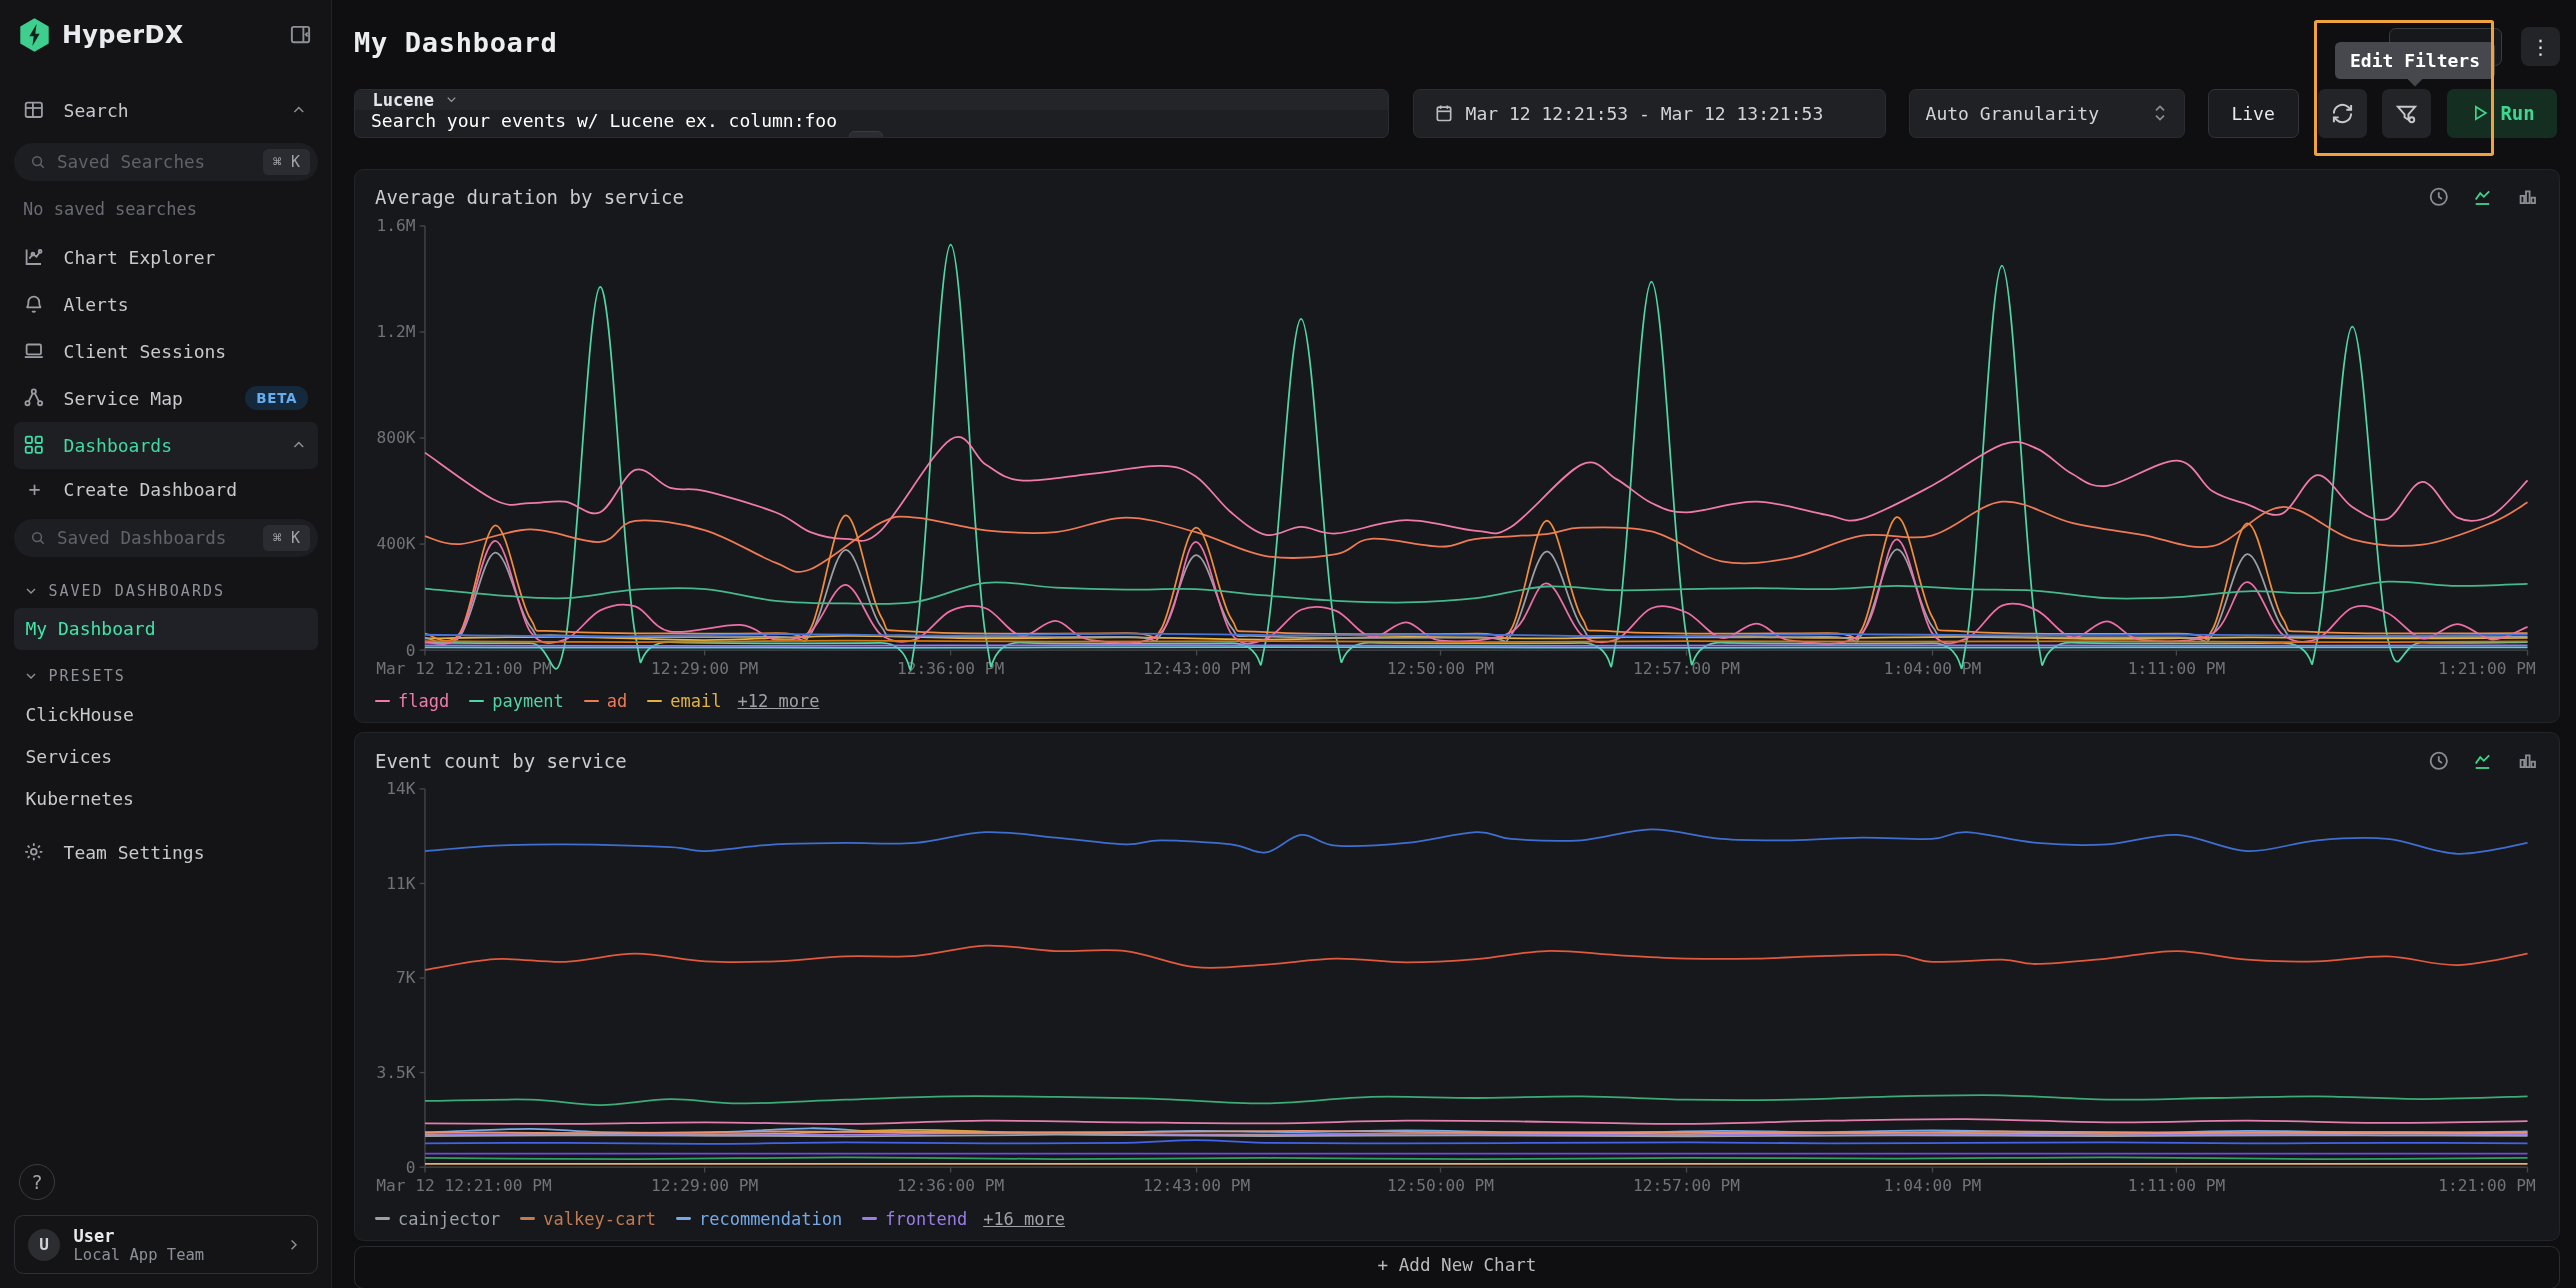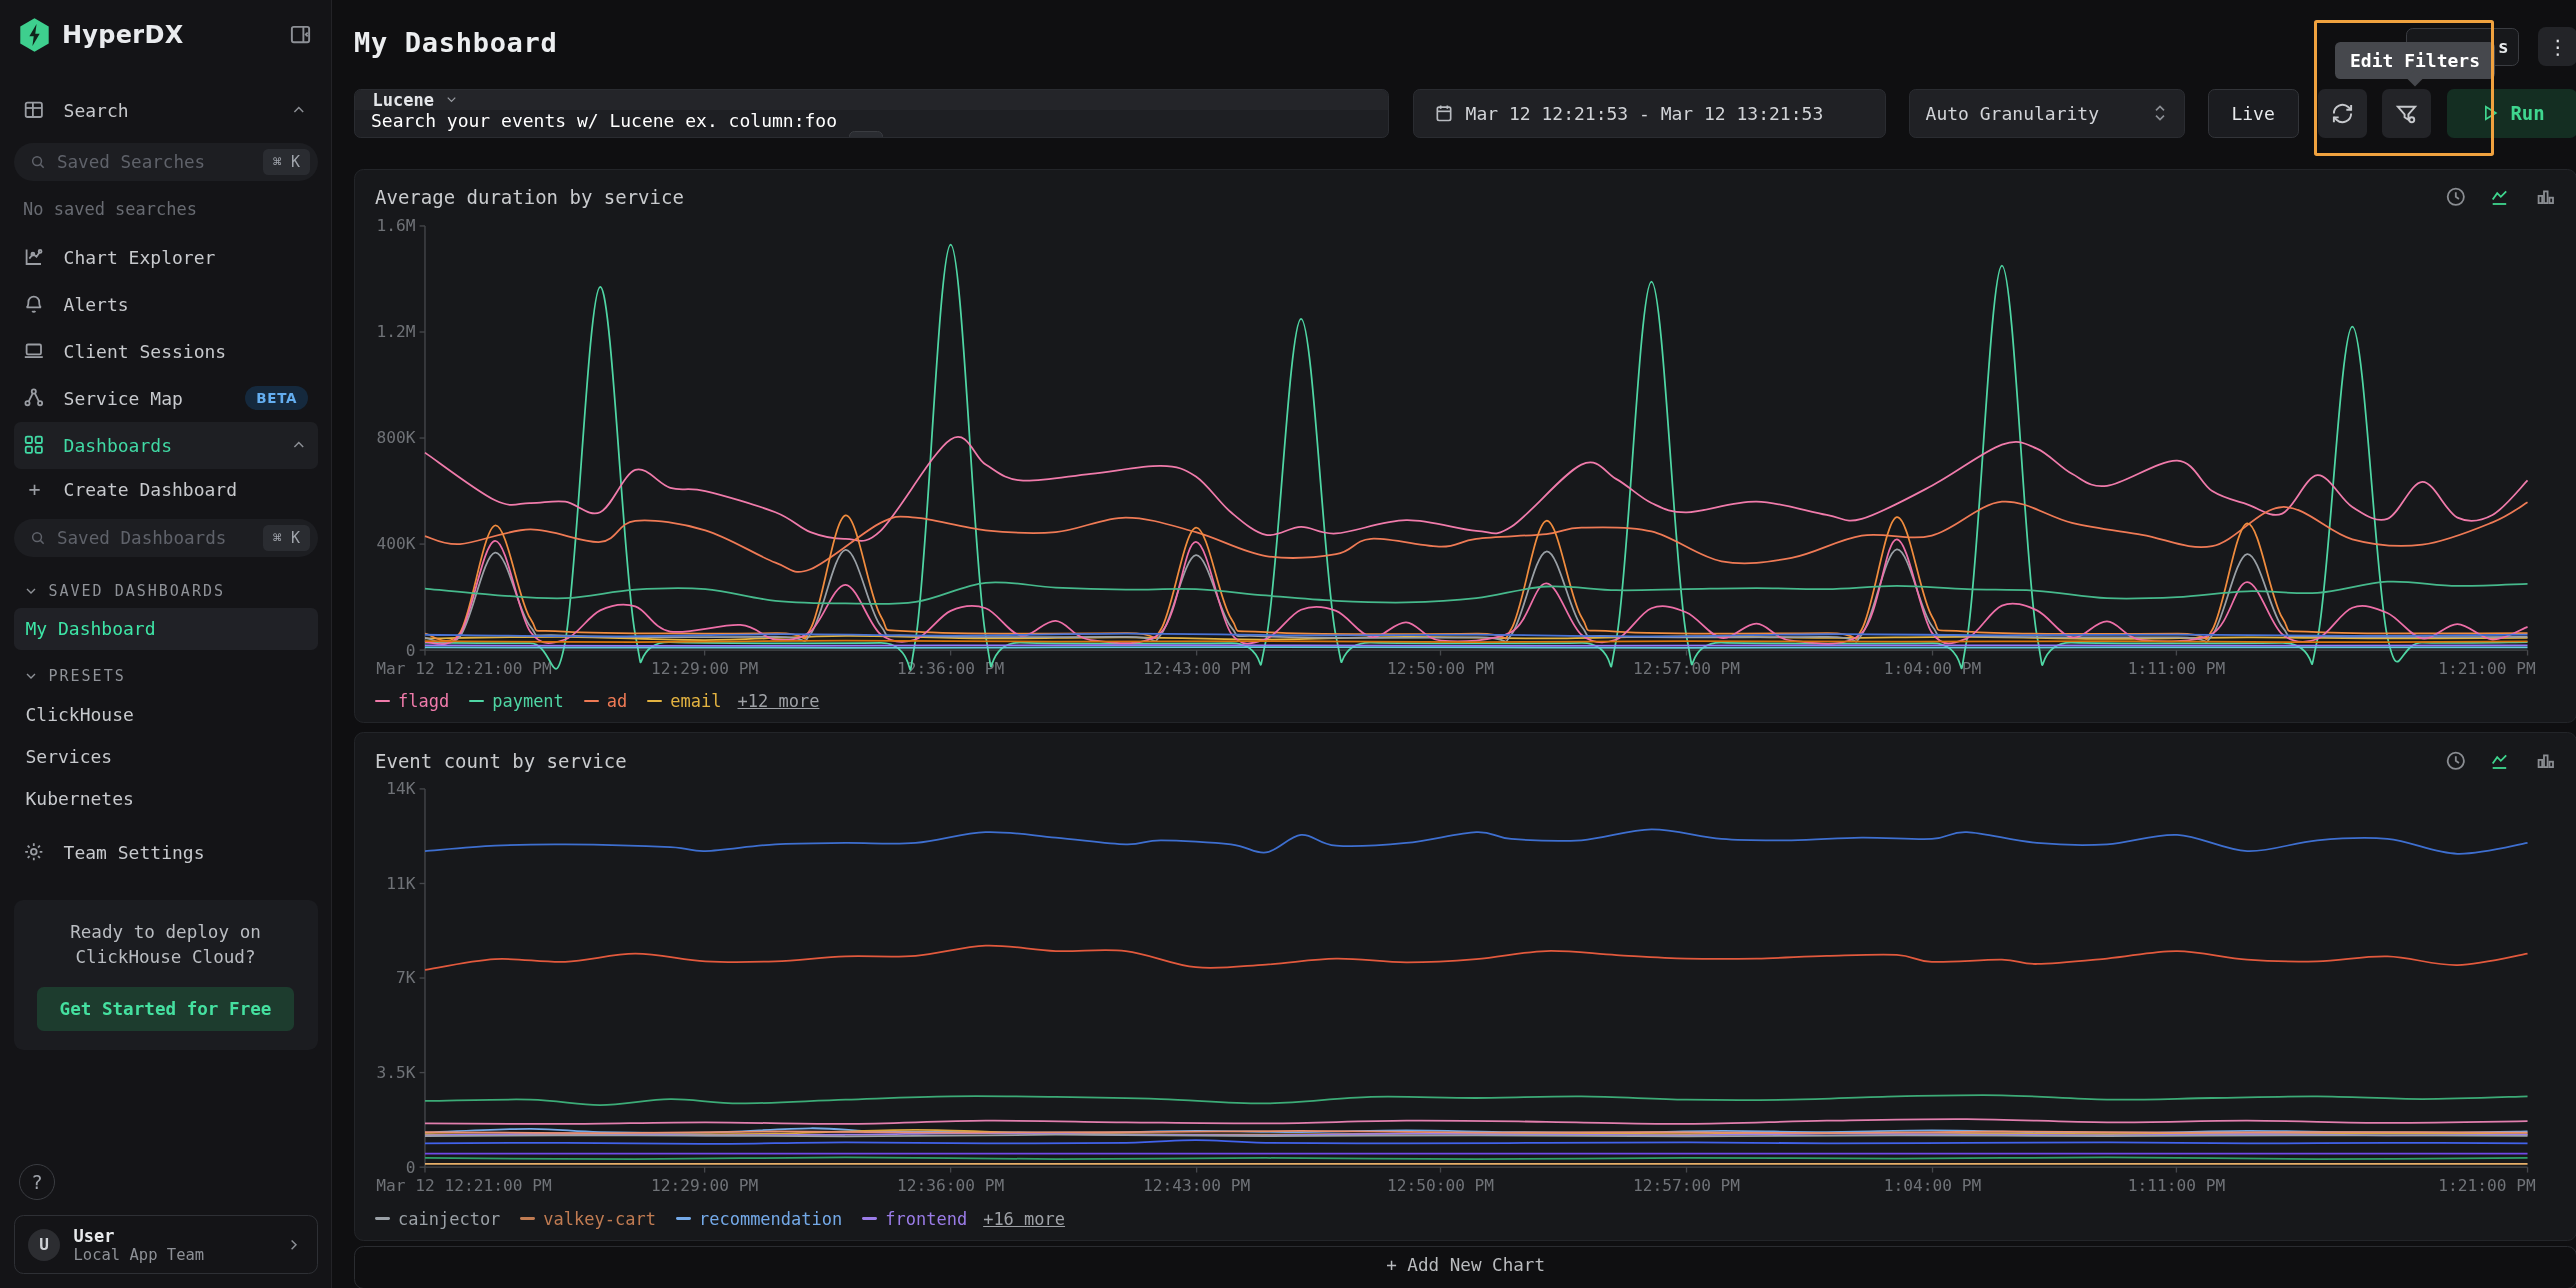--- a/index.html
+++ b/index.html
@@ -55,21 +55,21 @@
   .lucene-seg { display:flex; align-items:center; gap:9.5px; background:#242529; padding:0 17.6px; color:#e4e6e9; font-weight:bold; font-size:17px; cursor:pointer; }
   .search-input { flex:1; display:flex; align-items:center; color:#ffffff; padding:0 16px; font-size:18px; cursor:text; }
   .slash-key { align-self:center; margin-right:10.8px; background:#2a2c31; border:1.4px solid #3a3c41; border-radius:5.4px; color:#b9bcc1; padding:5.4px 10.8px; font-size:16px; }
   .ctl { background:#202125; border:1.4px solid #2a2c31; border-radius:6.8px; display:flex; align-items:center; gap:12px; padding:0 16px; color:#d2d4d8; font-size:18px; cursor:pointer; }
   .ctl.date { width:473px; margin-left:23.6px;padding-left:20px; }
   .ctl.gran { width:276px; margin-left:23px; justify-content:space-between; }
   .ctl.live { width:91px; margin-left:23px; justify-content:center; background:#1b1c20; border-color:#323439; color:#e8eaec; }
   .sq-btn { width:49px; background:#232428; border:none; border-radius:6.8px; color:#c7c9cd; display:flex; align-items:center; justify-content:center; cursor:pointer; }
   .sq-btn.refresh { margin-left:19.6px; }
   .sq-btn.filter { margin-left:15px; }
-  .run-btn { width:130px; margin-left:16px; background:#142e22; border:none; border-radius:6.8px; color:#3fd68f; font-weight:bold; font-size:19px; display:flex; align-items:center; justify-content:center; gap:10.8px; cursor:pointer; font-family:inherit; }
+  .run-btn { width:110px; margin-left:16px; background:#142e22; border:none; border-radius:6.8px; color:#3fd68f; font-weight:bold; font-size:19px; display:flex; align-items:center; justify-content:center; gap:10.8px; cursor:pointer; font-family:inherit; }
 
   .card { background:#17181b; border:1.4px solid #232529; border-radius:9.5px; padding:0 20px; display:flex; flex-direction:column; }
   .card.c1 { height:557px; }
   .card.c2 { height:511px; margin-top:9.5px; }
   .card-head { height:45px; display:flex; align-items:center; padding-top:9.5px; }
   .card-title { color:#c9cbce; font-size:19px; }
   .card-icons { margin-left:auto; display:flex; align-items:center; gap:23px; }
   .card-icons .ci { color:#8a8d92; cursor:pointer; display:flex; }
   .card-icons .ci.active { color:#3fd68f; }
   .plot { flex:1; }
@@ -244,24 +244,20 @@
   <div class="nav-item" style="margin-top:9.5px;">
     <span class="nv-icon">
       <svg width="21.6" height="21.6" viewBox="0 0 24 24" fill="none" stroke="currentColor" stroke-width="2">
           <circle cx="12" cy="12" r="3.2"></circle>
           <path d="M12 2.5v3M12 18.5v3M2.5 12h3M18.5 12h3M5.2 5.2l2.1 2.1M16.7 16.7l2.1 2.1M18.8 5.2l-2.1 2.1M7.3 16.7l-2.1 2.1"></path>
         </svg>
     </span>
     <span>Team Settings</span>
   </div>
 
-  <div class="promo">
-    <p>Ready to deploy on ClickHouse Cloud?</p>
-    <button class="promo-btn">Get Started for Free</button>
-  </div>
 
   <div class="side-bottom">
     <button class="help-btn">?</button>
     <div class="user-card">
       <span class="avatar">U</span>
       <span class="user-meta">
         <div class="user-name">User</div>
         <div class="user-team">Local App Team</div>
       </span>
       <span class="chev">

